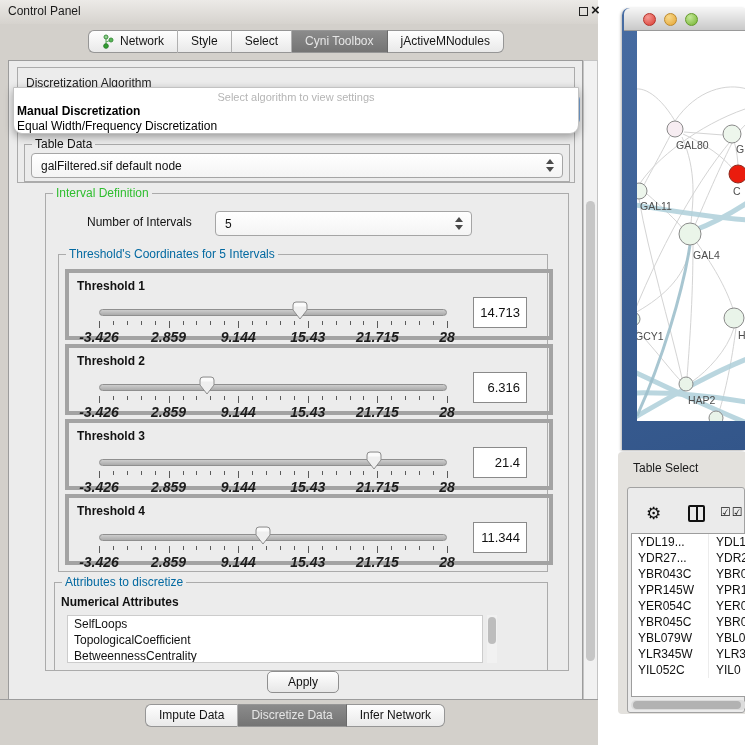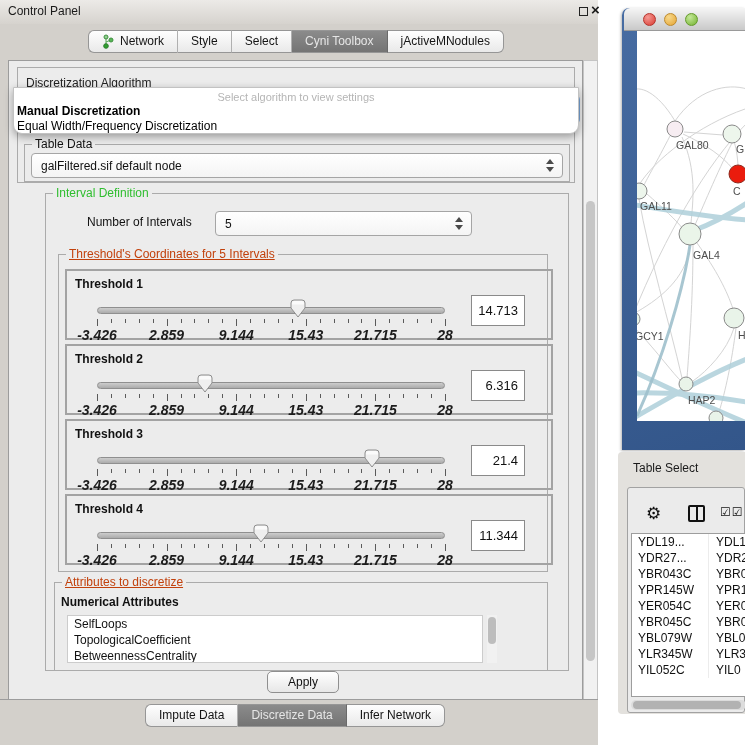--- a/index.html
+++ b/index.html
@@ -54,23 +54,23 @@
   .popup-opt { position:absolute; left:3px; font-size:12px; color:#000; white-space:nowrap; }
   .popup-opt.b { font-weight:bold; }
 
   
   #groupB { left:36px; top:132px; width:524px; height:478px; }
   #groupB > .flabel { color:#2fbe2f; }
   #noi-label { position:absolute; left:41px; top:21px; font-size:12px; font-weight:normal; }
   #noi-combo { left:169px; top:17px; width:257px; height:25px; }
 
   #thr-fs { left:12px; top:60px; width:490px; height:318px; }
-  #thr-fs > .flabel, #attr-fs > .flabel { color:#c2410c;text-decoration:underline; }
-
-  .thrbox { position:absolute; left:6px; width:488px; height:71px; border:2px solid #a3a3a3; }
+  #thr-fs > .flabel, #attr-fs > .flabel { color:#0369a1; }
+
+  .thrbox { position:absolute; left:6px; width:488px; height:71px; border:4px solid #a3a3a3; }
   .thrlabel { position:absolute; left:8px; top:6px; font-size:12px; font-weight:bold; }
   .track { position:absolute; left:30px; top:36px; width:348px; height:7px; border-radius:4px;
     background:linear-gradient(#cdcdcd,#ababab); border:1px solid #8f8f8f; }
   .thumb { position:absolute; top:28px; width:16px; height:19px; }
   .tick { position:absolute; width:1px; background:#5a5a5a; top:48px; }
   .ticklabel { position:absolute; top:56px; font-size:14px; font-weight:bold; color:#1c1c1c;
     transform:translateX(-50%); white-space:nowrap;font-style:italic; }
   .thrvalue { position:absolute; left:404px; top:24px; width:54px; height:31px; background:#fff;
     border:1px solid #8a8a8a; font-size:13px; line-height:29px; text-align:right; padding-right:6px; }
 

